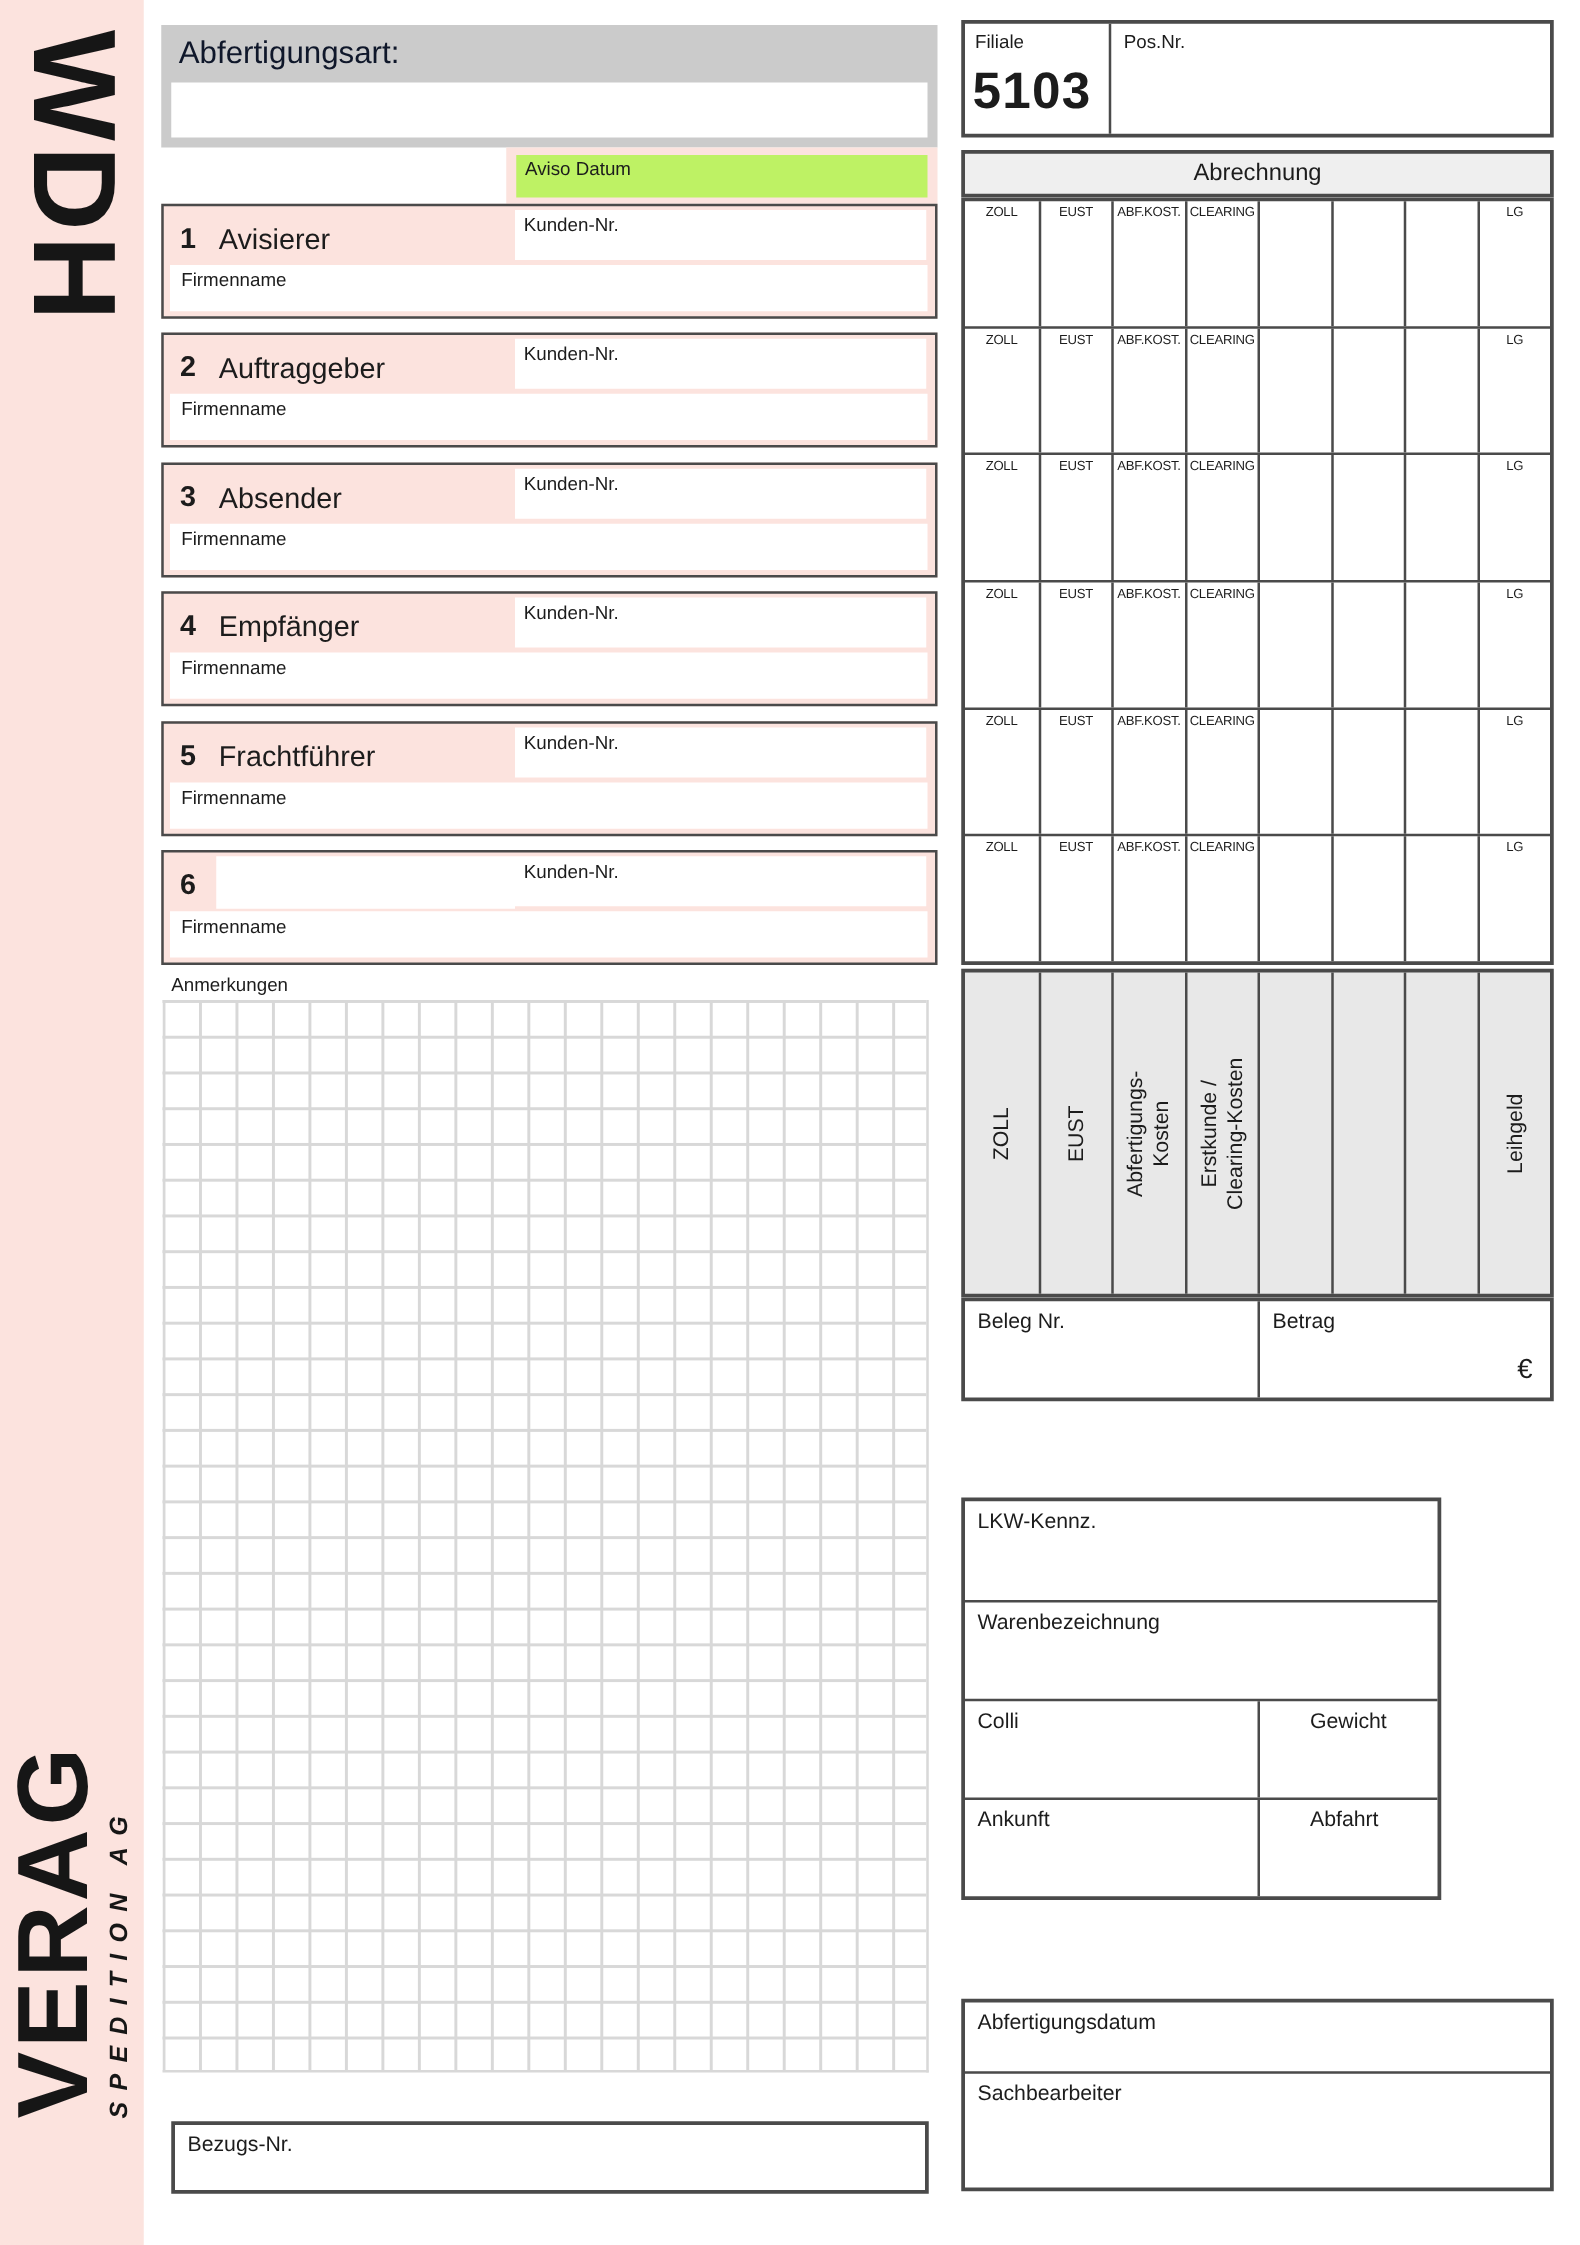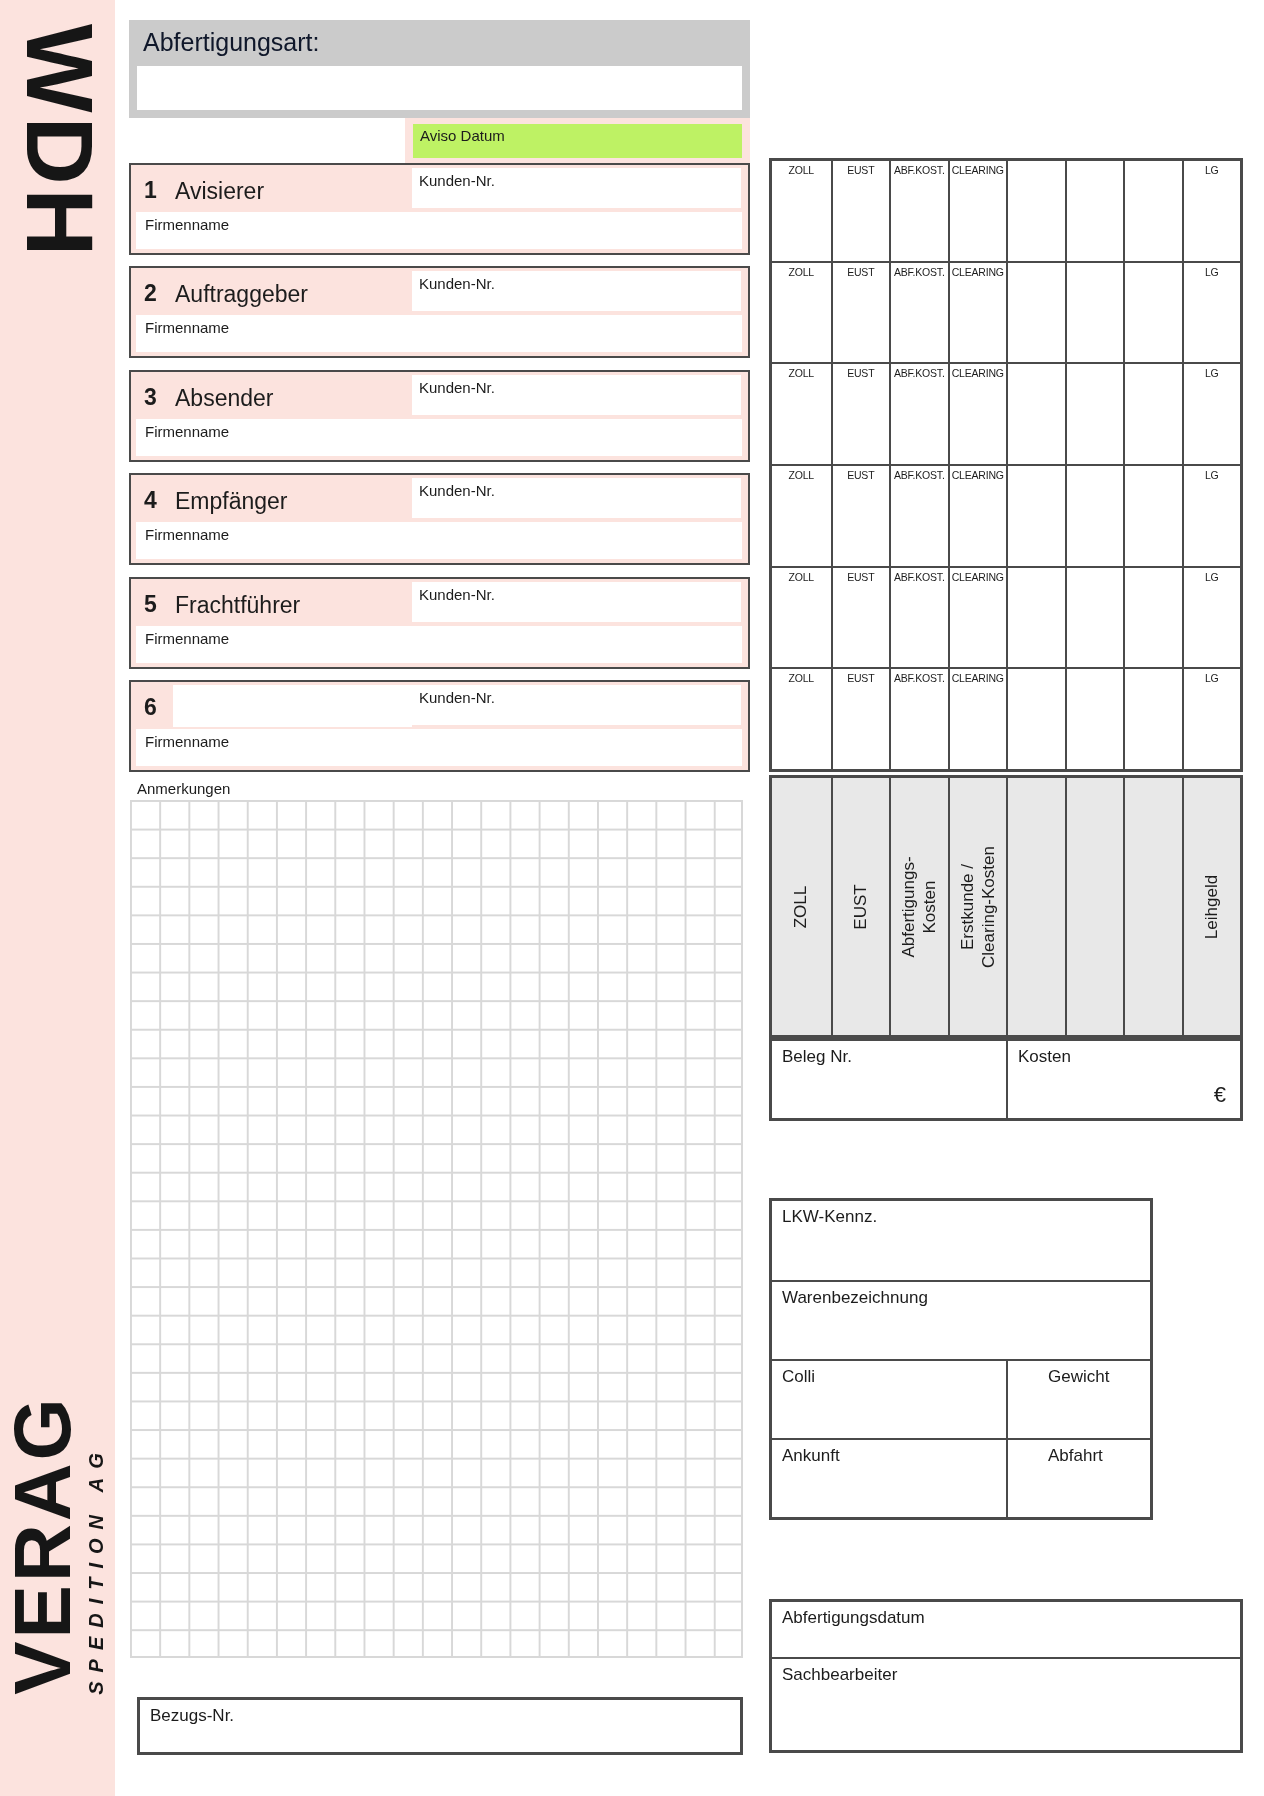--- a/index.html
+++ b/index.html
@@ -99,27 +99,37 @@
       <span class="verag-main">VERAG</span>
       <span class="verag-sub">SPEDITION AG</span>
     </div>
   </div>
 
   <div class="abfart-block">
     <div class="abfart-label">Abfertigungsart:</div>
     <div class="abfart-input"></div>
   </div>
 
+  <div class="filiale-box">
+    <div class="filiale-cell">
+      <span>Filiale</span>
+      <span class="filiale-number">5103</span>
+    </div>
+    <div class="posnr-cell">
+      <span>Pos.Nr.</span>
+    </div>
+  </div>
 
   <div class="aviso-patch">
     <div class="aviso-inner">
       <span>Aviso Datum</span>
     </div>
   </div>
 
+  <div class="ab-header">Abrechnung</div>
 
   <div class="section" style="top:163px">
     <span class="sec-number">1</span>
     <span class="sec-label">Avisierer</span>
     <div class="kunden-box"><span>Kunden-Nr.</span></div>
     <div class="firma-box"><span>Firmenname</span></div>
   </div>
   <div class="section" style="top:266px">
     <span class="sec-number">2</span>
     <span class="sec-label">Auftraggeber</span>
@@ -241,21 +251,21 @@
       <div class="vcell">
         <span class="vtext">Leihgeld</span>
       </div>
     </div>
 
   <div class="beleg-row">
     <div class="beleg-cell">
       <span>Beleg Nr.</span>
     </div>
     <div class="beleg-cell second">
-      <span>Kosten</span>
+      <span>Betrag</span>
       <span class="euro">€</span>
     </div>
   </div>
 
   <div class="anm-label">Anmerkungen</div>
   <div class="anm-grid"></div>
 
   <div class="lkw-block">
     <div class="lkw-row">
       <div class="cell full"><span>LKW-Kennz.</span></div>

